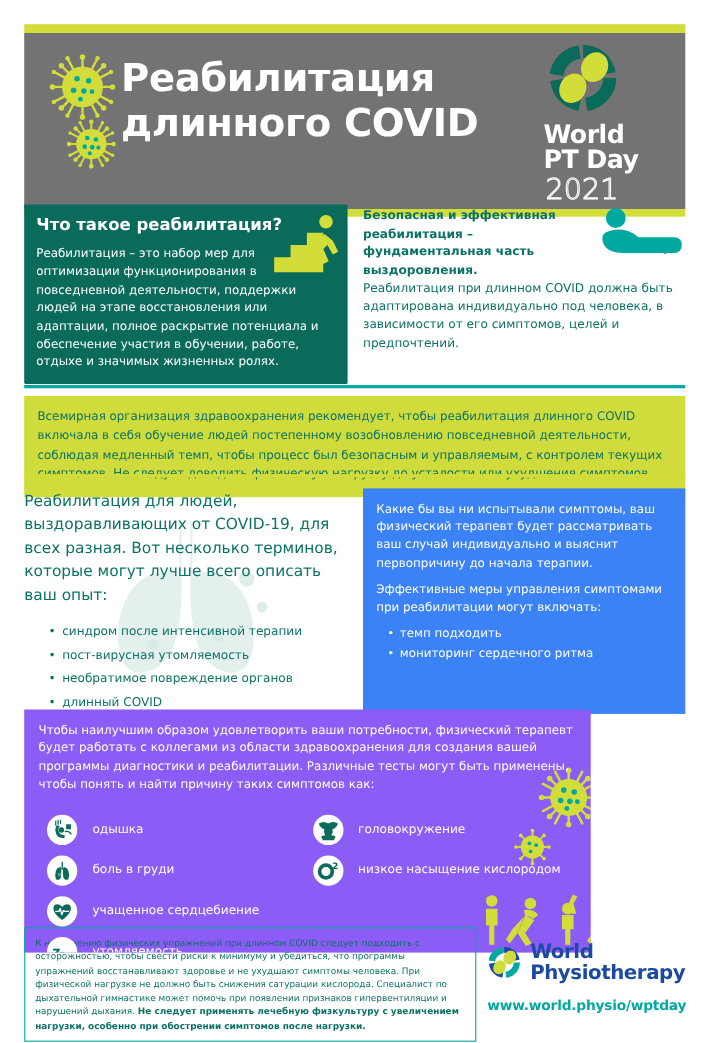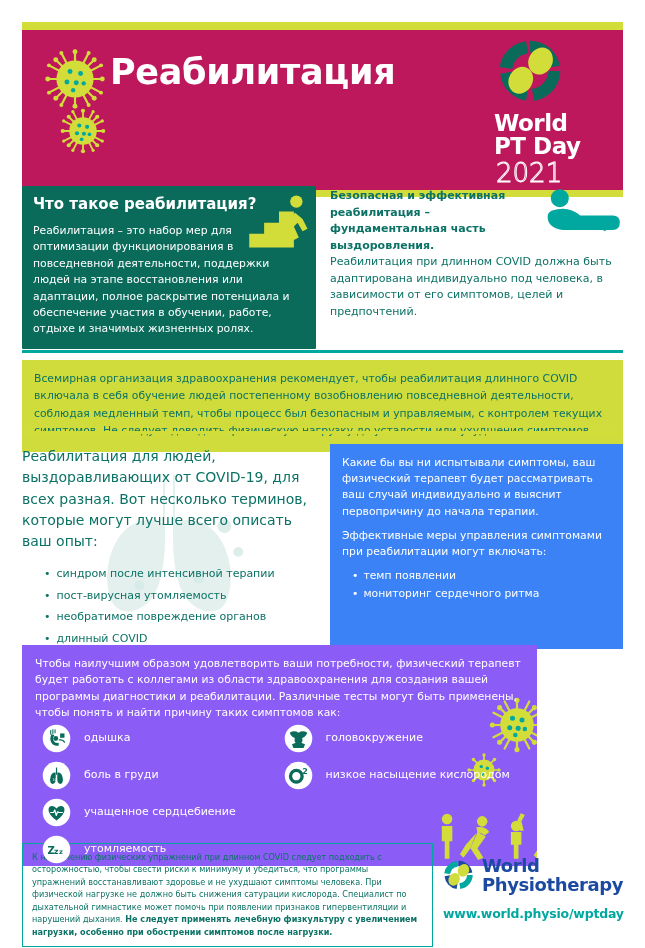--- a/index.html
+++ b/index.html
@@ -8,21 +8,21 @@
     background: #ffffff;
     font-family: "DejaVu Sans", "Liberation Sans", sans-serif;
     overflow: hidden;
   }
   .page { position: relative; width: 645px; height: 948px; background:#fff; }
 
   
   .header-wrap { position:absolute; left:22px; top:22px; width:601px; }
   .header-topbar { height:8px; background:#d3dd3a; }
   .header-band {
-    position:relative; height:160px; background:#be185d;
+    position:relative; height:160px; background:#737373;
     display:flex; align-items:center;
   }
   .header-botbar { height:7px; background:#d3dd3a; }
   .hdr-title {
     position:absolute; left:88px; top:22px; width:330px;
     color:#ffffff; font-weight:bold; font-size:35px; line-height:1.18;
     letter-spacing:-0.3px;
   }
   .hdr-title .l2 { display:block; }
   .virus-hdr { position:absolute; }
@@ -72,21 +72,21 @@
   .teal-box { position:relative; width:293px; background:#3b82f6; color:#fff; padding:11px 12px 14px 12px; }
   .teal-box p { font-size:10.8px; line-height:1.5; }
   .teal-box p.gap { margin-top:8px; }
   .teal-box ul { list-style:none; margin-top:7px; padding-left:10px; }
   .teal-box li { font-size:10.8px; line-height:1.62; }
   .teal-box li:before { content:"\2022"; margin-right:5px; }
 
   
   .symp { position:absolute; left:22px; top:645px; width:515px; height:221px; background:#8b5cf6; color:#fff; overflow:hidden; }
   .symp-intro { padding:11px 13px 0 13px; font-size:10.8px; line-height:1.52; position:relative; z-index:3;}
-  .symp-cols { display:flex; margin-top:3px; position:relative; z-index:3;}
+  .symp-cols { display:flex; margin-top:19px; position:relative; z-index:3;}
   .symp-col { width:50%; padding-left:20px; }
   .symp-col.right { padding-left:4px; }
   .symp-row { display:flex; align-items:center; margin-bottom:9px; height:28px; }
   .symp-row .lbl { font-size:11px; line-height:1.3; margin-left:13px; font-weight:500;}
   .symp-icon { width:29px; height:29px; flex:0 0 29px; }
   .virus-symp { position:absolute; z-index:1; }
   .figures { position:absolute; left:412px; bottom:6px; z-index:2; }
 
   
   .footer { position:absolute; left:22px; top:843px; width:601px; display:flex; gap:10px; }
@@ -200,20 +200,21 @@
             <circle cx="59" cy="41" r="4.5"></circle>
             <circle cx="37" cy="55" r="4.5"></circle>
           <circle cx="52" cy="56" r="4.5"></circle>
             <circle cx="64" cy="57" r="4"></circle>
             <circle cx="47" cy="68" r="4"></circle>
         </g>
       </svg>
 
       <div class="hdr-title">
         <span>Реабилитация</span>
+        <span class="l2">длинного COVID</span>
       </div>
 
       <div class="wptday-logo">
         <svg class="wptday-mark" width="66" height="66" viewBox="0 0 100 100">
           <path d="M50 4 A46 46 0 0 1 95 42 L77 45 A28 28 0 0 0 50 22 Z" fill="#0a6b5a"></path>
           <path d="M96 50 A46 46 0 0 1 56 95 L53 77 A28 28 0 0 0 78 50 Z" fill="#0a6b5a"></path>
           <path d="M44 95 A46 46 0 0 1 5 54 L23 51 A28 28 0 0 0 47 77 Z" fill="#0a6b5a"></path>
           <path d="M4 44 A46 46 0 0 1 44 5 L47 23 A28 28 0 0 0 23 47 Z" fill="#0a6b5a"></path>
           <ellipse cx="66" cy="35" rx="18" ry="21" transform="rotate(28 66 35)" fill="#d3dd3a"></ellipse>
           <ellipse cx="36" cy="64" rx="18" ry="21" transform="rotate(28 36 64)" fill="#d3dd3a"></ellipse>
@@ -281,21 +282,21 @@
         <li>пост-вирусная утомляемость</li>
         <li>необратимое повреждение органов</li>
         <li>длинный COVID</li>
       </ul>
     </div>
 
     <div class="teal-box">
       <p>Какие бы вы ни испытывали симптомы, ваш физический терапевт будет рассматривать ваш случай индивидуально и выяснит первопричину до начала терапии.</p>
       <p class="gap">Эффективные меры управления симптомами при реабилитации могут включать:</p>
       <ul>
-        <li>темп появлении</li>
+        <li>темп подходить</li>
         <li>мониторинг сердечного ритма</li>
       </ul>
     </div>
 
   </div>
 
   <div class="symp">
 
     <svg class="virus-symp" style="right:-8px; top:52px;" width="56" height="56" viewBox="0 0 100 100">
       <g stroke="#d3dd3a" stroke-width="4" stroke-linecap="round">

